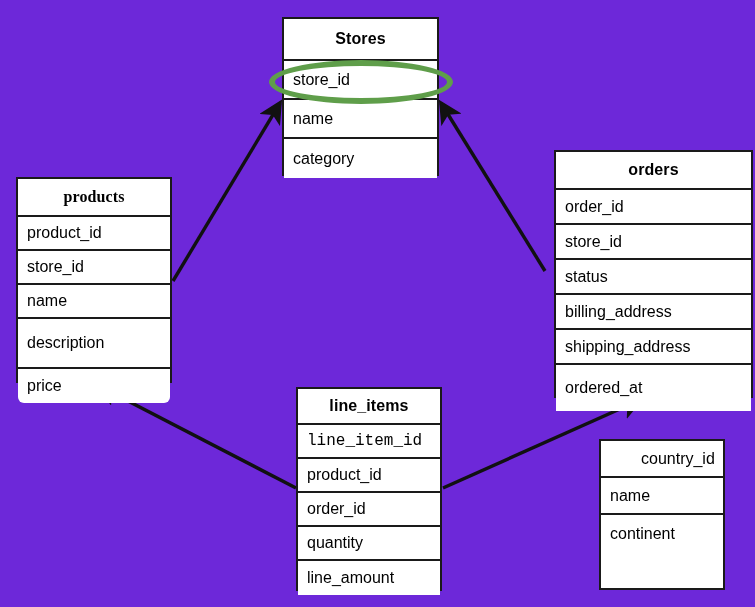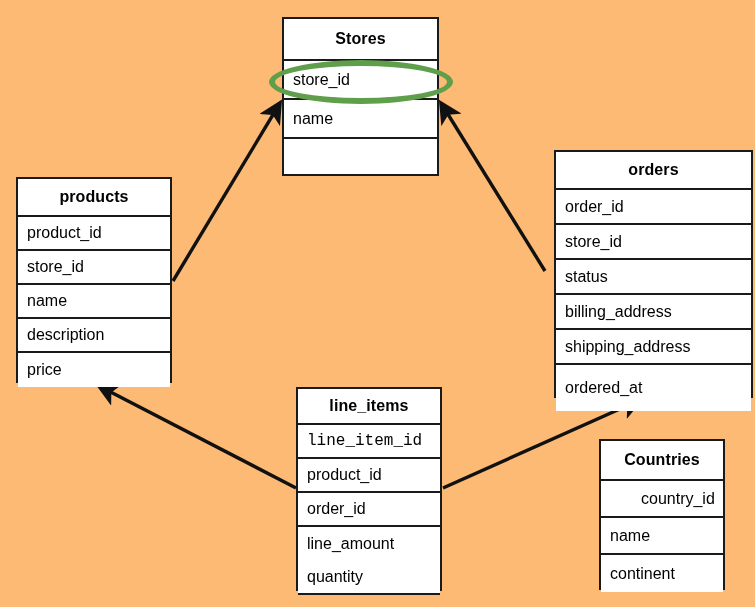--- a/index.html
+++ b/index.html
@@ -11,21 +11,21 @@
   body {
     width: 755px;
     height: 607px;
     font-family: "Liberation Sans", sans-serif;
     overflow: hidden;
   }
   #canvas {
     position: relative;
     width: 755px;
     height: 607px;
-    background: #fdba74;
+    background: #6d28d9;
   }
   #edges {
     position: absolute;
     left: 0;
     top: 0;
     width: 755px;
     height: 607px;
     pointer-events: none;
     z-index: 1;
   }
@@ -87,48 +87,48 @@
         <line x1="296" y1="488" x2="99" y2="386" stroke="#111111" stroke-width="3.4" marker-end="url(#arrowhead)"></line>
         <line x1="443" y1="488" x2="640" y2="400" stroke="#111111" stroke-width="3.4" marker-end="url(#arrowhead)"></line>
       </g>
   </svg>
 
   <div id="entities-layer">
       <div class="entity" style="left: 282px; top: 17px; width: 157px; height: 159px; border-color: rgb(26, 26, 26);">
         <div class="entity-title" style="height: 42px; border-bottom-color: rgb(26, 26, 26);">Stores</div>
         <div class="field-row" style="height: 39px; border-bottom-color: rgb(26, 26, 26);">store_id</div>
         <div class="field-row" style="height: 39px; border-bottom-color: rgb(26, 26, 26);">name</div>
+        <div class="field-row last" style="height: 39px; border-bottom-color: rgb(26, 26, 26);">category</div>
       </div>
       <div class="entity" style="left: 16px; top: 177px; width: 156px; height: 206px; border-color: rgb(26, 26, 26);">
-        <div class="entity-title" style="height: 38px; border-bottom-color: rgb(26, 26, 26);">products</div>
+        <div class="entity-title" style="height: 38px; border-bottom-color: rgb(26, 26, 26); font-family: Liberation Serif, serif;">products</div>
         <div class="field-row" style="height: 34px; border-bottom-color: rgb(26, 26, 26);">product_id</div>
         <div class="field-row" style="height: 34px; border-bottom-color: rgb(26, 26, 26);">store_id</div>
         <div class="field-row" style="height: 34px; border-bottom-color: rgb(26, 26, 26);">name</div>
-        <div class="field-row" style="height: 34px; border-bottom-color: rgb(26, 26, 26);">description</div>
-        <div class="field-row last" style="height: 34px; border-bottom-color: rgb(26, 26, 26);">price</div>
+        <div class="field-row" style="height: 50px; border-bottom-color: rgb(26, 26, 26);">description</div>
+        <div class="field-row last" style="height: 34px; border-bottom-color: rgb(26, 26, 26); border-radius: 6px;">price</div>
       </div>
       <div class="entity" style="left: 554px; top: 150px; width: 199px; height: 248px; border-color: rgb(26, 26, 26);">
         <div class="entity-title" style="height: 38px; border-bottom-color: rgb(26, 26, 26);">orders</div>
         <div class="field-row" style="height: 35px; border-bottom-color: rgb(26, 26, 26);">order_id</div>
         <div class="field-row" style="height: 35px; border-bottom-color: rgb(26, 26, 26);">store_id</div>
         <div class="field-row" style="height: 35px; border-bottom-color: rgb(26, 26, 26);">status</div>
         <div class="field-row" style="height: 35px; border-bottom-color: rgb(26, 26, 26);">billing_address</div>
         <div class="field-row" style="height: 35px; border-bottom-color: rgb(26, 26, 26);">shipping_address</div>
         <div class="field-row last" style="height: 46px; border-bottom-color: rgb(26, 26, 26);">ordered_at</div>
       </div>
       <div class="entity" style="left: 296px; top: 387px; width: 146px; height: 204px; border-color: rgb(26, 26, 26);">
         <div class="entity-title" style="height: 36px; border-bottom-color: rgb(26, 26, 26);">line_items</div>
         <div class="field-row" style="height: 34px; border-bottom-color: rgb(26, 26, 26); font-family: Liberation Mono, monospace;">line_item_id</div>
         <div class="field-row" style="height: 34px; border-bottom-color: rgb(26, 26, 26);">product_id</div>
         <div class="field-row" style="height: 34px; border-bottom-color: rgb(26, 26, 26);">order_id</div>
+        <div class="field-row" style="height: 34px; border-bottom-color: rgb(26, 26, 26);">quantity</div>
         <div class="field-row last" style="height: 34px; border-bottom-color: rgb(26, 26, 26);">line_amount</div>
-        <div class="field-row" style="height: 34px; border-bottom-color: rgb(26, 26, 26);">quantity</div>
       </div>
       <div class="entity" style="left: 599px; top: 439px; width: 126px; height: 151px; border-color: rgb(26, 26, 26);">
-        <div class="entity-title" style="height: 40px; border-bottom-color: rgb(26, 26, 26);">Countries</div>
         <div class="field-row" style="height: 37px; border-bottom-color: rgb(26, 26, 26); padding-left: 40px;">country_id</div>
         <div class="field-row" style="height: 37px; border-bottom-color: rgb(26, 26, 26);">name</div>
         <div class="field-row last" style="height: 37px; border-bottom-color: rgb(26, 26, 26); text-align: center;">continent</div>
       </div>
     </div>
 
   <div class="highlight-ellipse" style="left: 269px; top: 60px; width: 184px; height: 44px; border: 6px solid rgb(95, 158, 74);"></div>
 
 </div>
 

